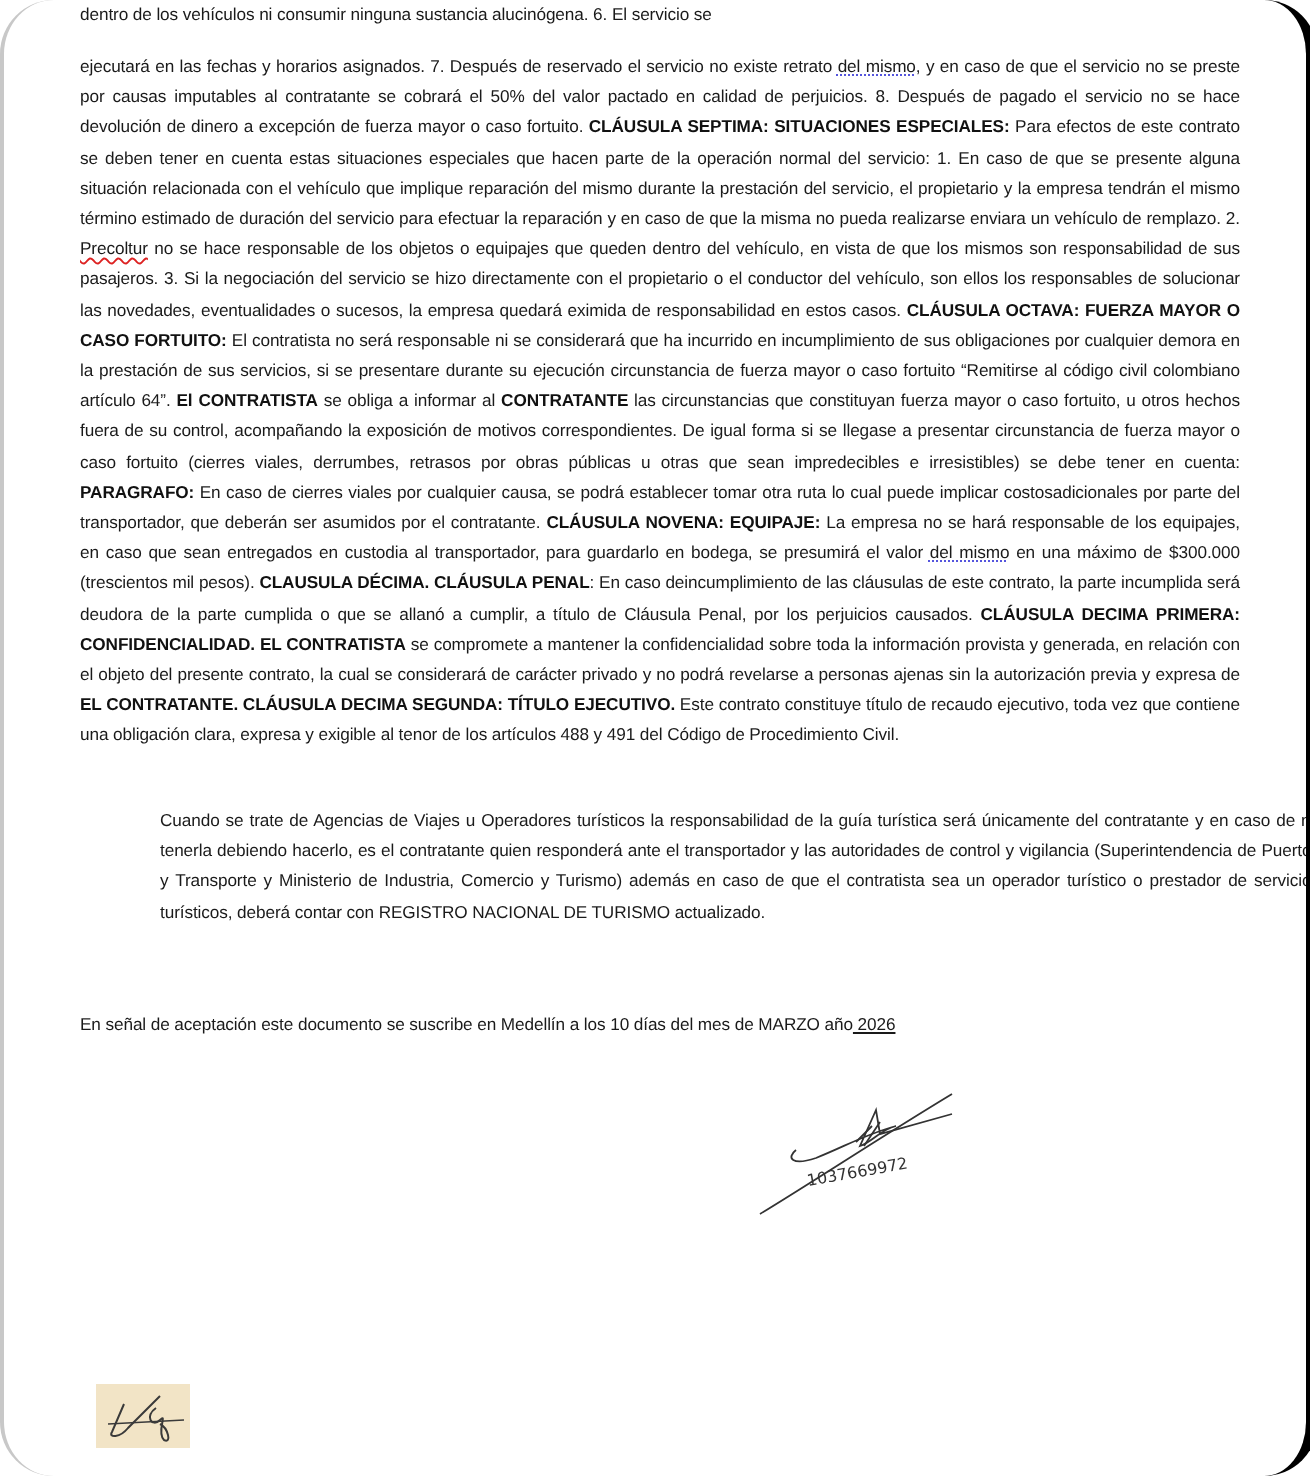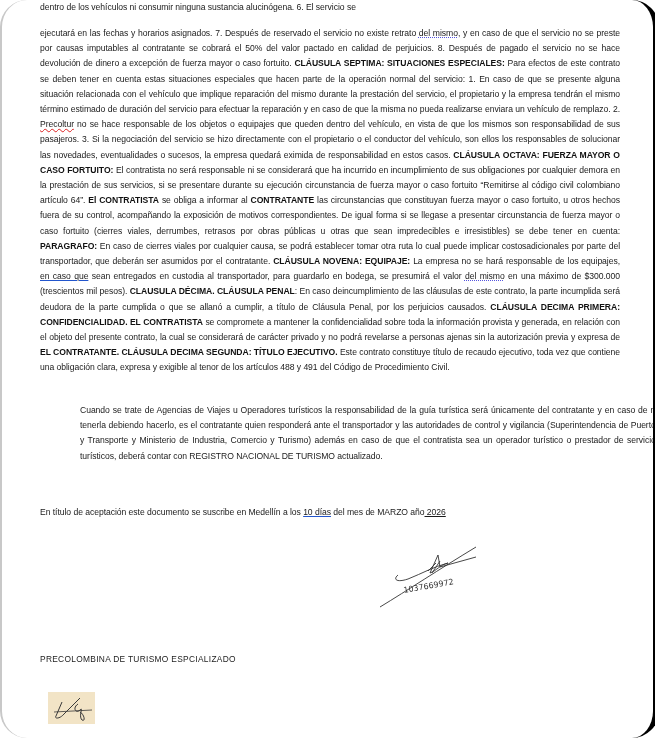--- a/index.html
+++ b/index.html
@@ -12,21 +12,21 @@
   .txt {
     position:absolute; left:38px; width:580px;
     font-family:"Liberation Sans", sans-serif; font-size:8.6px; line-height:15.2px;
     color:#1a1a1a; text-align:justify; letter-spacing:-0.05px;
   }
   .first { top:0px; }
   .p1 { top:26px; }
   .p2 { top:403px;margin-left:40px; }
   .sign-line { top:505px; }
   b { font-weight:bold; color:#111; }
-  .u-blue { text-decoration: underline; text-decoration-color:#2255cc; }
+  .u-blue { text-decoration-color:#2255cc; }
   .u-dot { text-decoration: underline dotted; text-decoration-color:#5555dd; }
   .u-red { text-decoration: underline wavy; text-decoration-color:#dd2222; }
   .u { text-decoration: underline; }
   .sig {
     position:absolute; left:376px; top:545px; width:100px; height:65px;
   }
   .footer-left {
     position:absolute; left:38px; top:652px;
     font-family:"Liberation Sans", sans-serif; font-size:8.4px; line-height:14px; color:#222;
   }
@@ -45,32 +45,31 @@
 <body>
 
 <div class="page">
 
   <div class="txt first">dentro de los vehículos ni consumir ninguna sustancia alucinógena. 6. El servicio se</div>
 
   <div class="txt p1"><span>ejecutará en las fechas y horarios asignados.  7. Después de reservado el servicio no existe retrato </span><span class="u-dot">del mismo</span><span>, y en caso de que el servicio no se preste por causas imputables al contratante se cobrará el 50% del valor pactado en calidad de perjuicios. 8. Después de pagado el servicio no se hace devolución de dinero a excepción de fuerza mayor o caso fortuito. </span><b>CLÁUSULA SEPTIMA: SITUACIONES ESPECIALES:</b><span> Para efectos de este contrato se deben tener en cuenta estas situaciones especiales que hacen parte de la operación normal del servicio: 1. En caso de que se presente alguna situación relacionada con el vehículo que implique reparación del mismo durante la prestación del servicio, el propietario y la empresa tendrán el mismo término estimado de duración del servicio para efectuar la reparación y en caso de que la misma no pueda realizarse enviara un vehículo de remplazo. 2. </span><span class="u-red">Precoltur</span><span> no se hace responsable de los objetos o equipajes que queden dentro del vehículo, en vista de que los mismos son responsabilidad de sus pasajeros. 3. Si la negociación del servicio se hizo directamente con el propietario o el conductor del vehículo, son ellos los responsables de solucionar las novedades, eventualidades o sucesos, la empresa quedará eximida de responsabilidad en estos casos. </span><b>CLÁUSULA OCTAVA: FUERZA MAYOR O CASO FORTUITO:</b><span> El contratista no será responsable ni se considerará que ha incurrido en incumplimiento de sus obligaciones por cualquier demora en la prestación de sus servicios, si se presentare durante su ejecución circunstancia de fuerza mayor o caso fortuito “Remitirse  al código civil colombiano artículo 64”. </span><b>El CONTRATISTA</b><span> se obliga a informar al </span><b>CONTRATANTE</b><span> las circunstancias que constituyan fuerza mayor o caso fortuito, u otros hechos fuera de su control, acompañando la exposición de motivos correspondientes. De igual forma si se llegase a presentar circunstancia de fuerza mayor o caso fortuito (cierres viales, derrumbes, retrasos por obras públicas u otras que sean impredecibles e irresistibles) se debe tener en cuenta: </span><b>PARAGRAFO:</b><span> En caso de cierres viales por cualquier causa, se podrá establecer tomar otra ruta lo cual puede implicar costosadicionales por parte del transportador, que deberán ser asumidos por el contratante. </span><b>CLÁUSULA NOVENA: EQUIPAJE:</b><span> La empresa no se hará responsable de los equipajes, </span><span class="u-blue">en caso que</span><span> sean entregados en custodia al transportador, para guardarlo en bodega, se presumirá el valor </span><span class="u-dot">del mismo</span><span> en una máximo de $300.000 (trescientos mil pesos). </span><b>CLAUSULA DÉCIMA. CLÁUSULA PENAL</b><span>: En caso deincumplimiento de las cláusulas de este contrato, la parte incumplida será deudora de la parte cumplida o que se allanó a cumplir, a título de Cláusula Penal, por los perjuicios causados. </span><b>CLÁUSULA DECIMA PRIMERA: CONFIDENCIALIDAD. EL CONTRATISTA</b><span> se compromete a mantener la confidencialidad sobre toda la información provista y generada, en relación con el objeto del presente contrato, la cual se considerará de carácter privado y no podrá revelarse a personas ajenas sin la autorización previa y expresa de </span><b>EL CONTRATANTE. CLÁUSULA DECIMA SEGUNDA: TÍTULO EJECUTIVO.</b><span> Este contrato constituye título de recaudo ejecutivo, toda vez que contiene una obligación clara, expresa y exigible al tenor de los artículos 488 y 491 del Código de Procedimiento Civil.</span></div>
 
   <div class="txt p2">Cuando se trate de Agencias de Viajes u Operadores turísticos la responsabilidad de la guía turística será únicamente del contratante y en caso de no tenerla debiendo hacerlo, es el contratante quien responderá ante el transportador y las autoridades de control y vigilancia (Superintendencia de Puertos y Transporte y Ministerio de Industria, Comercio y Turismo) además en caso de que el contratista sea un operador turístico o prestador de servicios turísticos, deberá contar con REGISTRO NACIONAL DE TURISMO actualizado.</div>
 
-  <div class="txt sign-line"><span>En título de aceptación este documento se suscribe en Medellín a los </span><span class="u-blue"> 10  días</span><span> del mes de   MARZO año</span><span class="u"> 2026</span></div>
+  <div class="txt sign-line"><span>En señal de aceptación este documento se suscribe en Medellín a los </span><span class="u-blue"> 10  días</span><span> del mes de   MARZO año</span><span class="u"> 2026</span></div>
 
   <svg class="sig" viewBox="0 0 100 65">
     <rect x="0" y="0" width="100" height="65" fill="#ffffff"></rect>
     <path d="M2 62 C 30 45, 60 25, 98 2" stroke="#333" stroke-width="0.9" fill="none"></path>
     <path d="M20 30 C 15 34, 18 38, 30 34 C 45 28, 55 22, 70 18 C 62 20, 58 26, 52 28 L 60 10 L 62 22 L 98 12" stroke="#333" stroke-width="0.9" fill="none"></path>
     <path d="M50 26 L 58 18 M 54 28 L 62 16" stroke="#333" stroke-width="0.9" fill="none"></path>
     <text x="26" y="48" font-family="DejaVu Sans, sans-serif" font-size="8" fill="#333" transform="rotate(-10 26 48)">1037669972</text>
   </svg>
 
   <div class="footer-left">
-    <div class="l1">PRECOLOMBINA  DE TURISMO  ESPCIALIZADO</div>
   </div>
 
 
   <svg class="stamp" viewBox="0 0 47 32">
     <rect x="0" y="0" width="47" height="32" fill="#f2e4c6"></rect>
     <path d="M14 10 L 8 24 C 6 27, 12 27, 16 22 L 32 6" stroke="#3a3a3a" stroke-width="1" fill="none"></path>
     <path d="M6 20 L 44 18" stroke="#3a3a3a" stroke-width="0.8" fill="none"></path>
     <path d="M30 12 C 24 16, 28 22, 32 18 C 36 14, 30 24, 34 28 C 38 30, 36 22, 32 20" stroke="#3a3a3a" stroke-width="1" fill="none"></path>
   </svg>
 </div>

